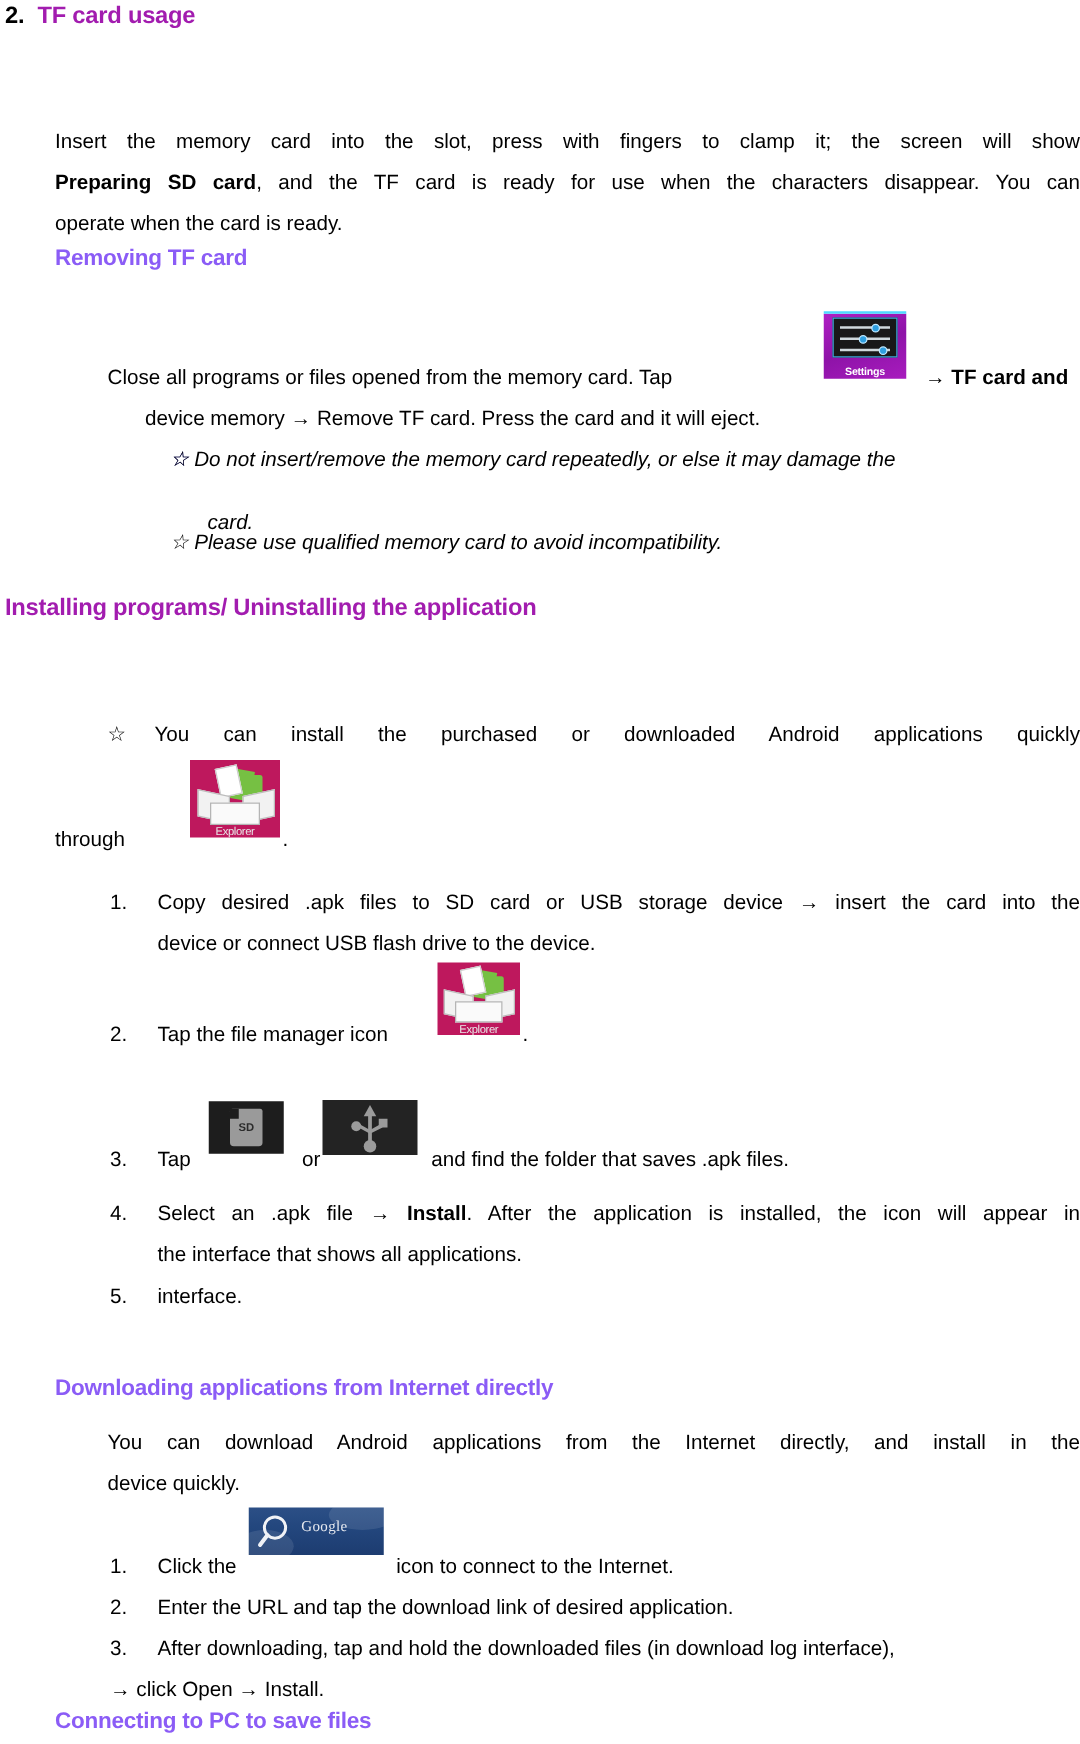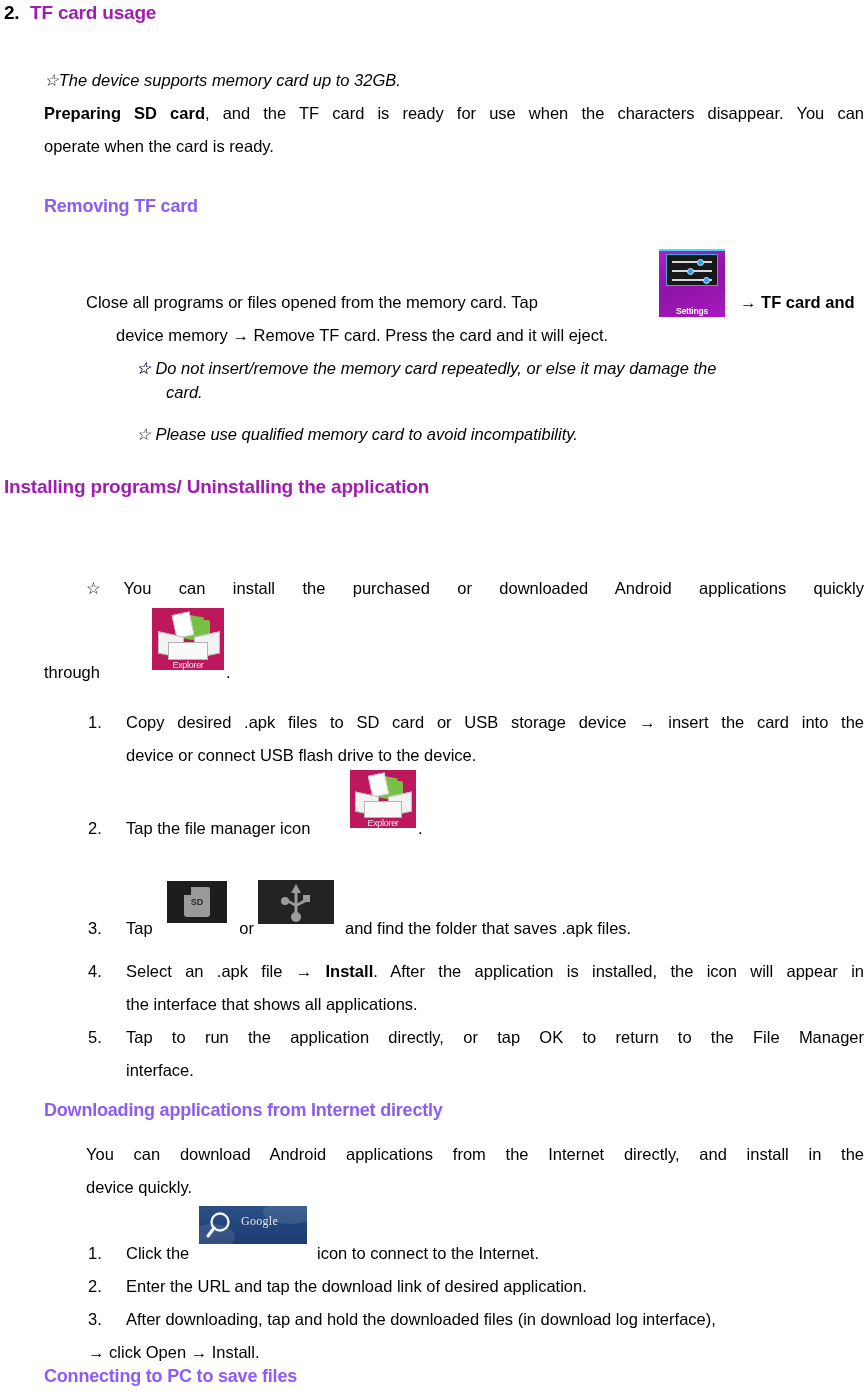--- a/index.html
+++ b/index.html
@@ -92,21 +92,21 @@
   
   .icon {
     display: inline-block;
     vertical-align: middle;
     position: relative;
   }
 
   
   .ic-settings {
     width: 66px;
-    height: 68px;
+    height: 54px;
     background: linear-gradient(160deg, #b01fc4 0%, #8e13a8 50%, #a81cbe 100%);
     border-top: 2px solid #4fd8ff;
     box-sizing: border-box;
     overflow: hidden;
   }
   .ic-settings .panel {
     position: absolute;
     left: 7px; top: 3px;
     width: 52px; height: 32px;
     background: #181818;
@@ -233,23 +233,23 @@
   }
 </style>
 </head>
 <body>
 
 <div class="page">
 
   <span class="h-num">2.</span>
   <span class="h1" style="left:30px; top:2px;">TF card usage</span>
 
-  <div class="para ital" style="left:44px; top:64px; width:820px; text-align:left;">☆The device supports memory card up to 32GB.</div>
 
   <div class="para" style="left:44px; top:97px; width:820px;">
+    <span class="jline">Insert the memory card into the slot, press with fingers to clamp it; the screen will show</span>
     <span class="jline"><b>Preparing SD card</b><span>, and the TF card is ready for use when the characters disappear. You can</span></span>
     <span style="display:block; white-space:nowrap;">operate when the card is ready.</span>
   </div>
 
   <span class="h2" style="left:44px; top:196px;">Removing TF card</span>
 
   <span class="icon ic-settings" style="position:absolute; left:659px; top:249px;">
     <span class="panel">
       <span class="sl" style="top:6px;"></span>
       <span class="sl" style="top:15px;"></span>
@@ -268,21 +268,21 @@
     <span style="white-space:nowrap; font-weight:bold;">→ TF card and</span>
   </div>
 
   <div class="para" style="left:116px; top:319px; width:748px; text-align:left;">device memory → Remove TF card. Press the card and it will eject.</div>
 
   <div class="para ital" style="left:136px; top:352px; width:728px; text-align:left;">
     <span class="star-blue">☆</span><span></span>
   </div>
 
   <div class="para ital" style="left:136px; top:352px; width:728px; text-align:left;font-style:italic;">☆ Do not insert/remove the memory card repeatedly, or else it may damage the</div>
-  <div class="para ital" style="left:166px; top:376px; width:698px; text-align:left;">card.</div>
+  <div class="para ital" style="left:166px; top:402px; width:698px; text-align:left;">card.</div>
   <div class="para ital" style="left:136px; top:418px; width:728px; text-align:left;">☆ Please use qualified memory card to avoid incompatibility.</div>
 
   <span class="h1" style="left:4px; top:476px;">Installing programs/ Uninstalling the application</span>
 
   <div class="para" style="left:86px; top:572px; width:778px;">
     <span class="jline">☆You  can  install  the  purchased  or  downloaded  Android  applications  quickly</span>
   </div>
 
   <span class="icon ic-explorer" style="position:absolute; left:152px; top:608px; width:72px; height:62px;">
     <span class="green" style="left:34px; top:8px; width:16px; height:24px; transform:rotate(10deg);"></span>
@@ -342,35 +342,34 @@
       </g>
     </svg>
   </span>
 
   <div class="li" style="left:88px; top:912px; width:776px;">
     <span class="num">3.</span>
     <span class="txt" style="text-align:left; white-space:nowrap;">
       <span>Tap</span>
     </span>
   </div>
-  <div class="para" style="left:214px; top:912px; width:40px; text-align:right;">or</div>
+  <div class="para" style="left:229px; top:912px; width:40px; text-align:center;">or</div>
   <div class="para" style="left:345px; top:912px; width:500px; text-align:left; white-space:nowrap;">and find the folder that saves .apk files.</div>
 
   <div class="li" style="left:88px; top:955px; width:776px;">
     <span class="num">4.</span>
     <span class="txt">
       <span class="jline"><span>Select an .apk file → </span><b>Install</b><span>. After the application is installed, the icon will appear in</span></span>
       <span style="display:block; white-space:nowrap;">the interface that shows all applications.</span>
     </span>
   </div>
 
   <div class="li" style="left:88px; top:1021px; width:776px;">
     <span class="num">5.</span>
     <span class="txt">
-      <span class="jline">Tap  to  run  the  application  directly,  or  tap  OK  to  return  to  the  File  Manager</span>
       <span style="display:block; white-space:nowrap;">interface.</span>
     </span>
   </div>
 
   <span class="h2" style="left:44px; top:1100px;">Downloading applications from Internet directly</span>
 
   <div class="para" style="left:86px; top:1138px; width:778px;">
     <span class="jline">You  can  download  Android  applications  from  the  Internet  directly,  and  install  in  the</span>
     <span style="display:block; white-space:nowrap;">device quickly.</span>
   </div>

